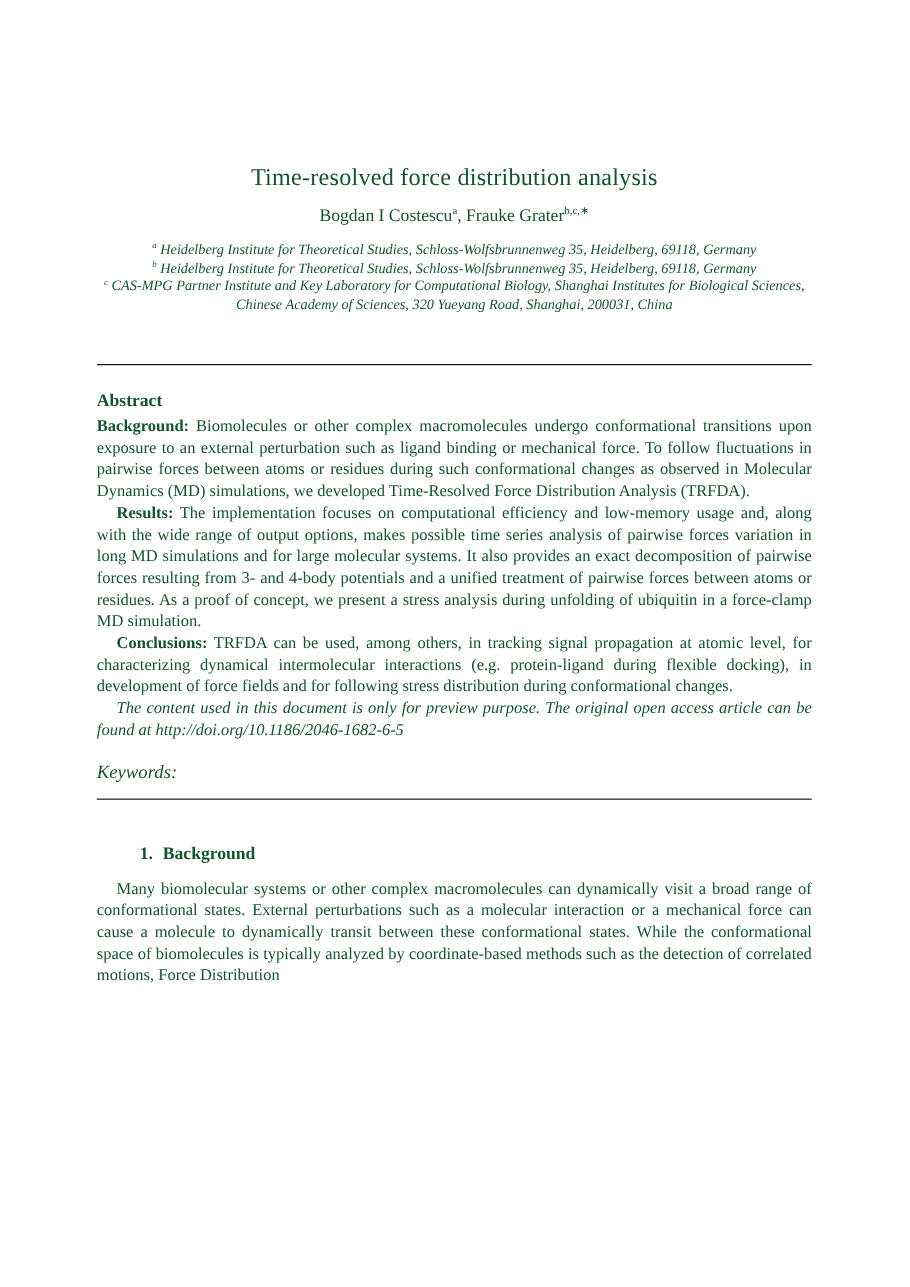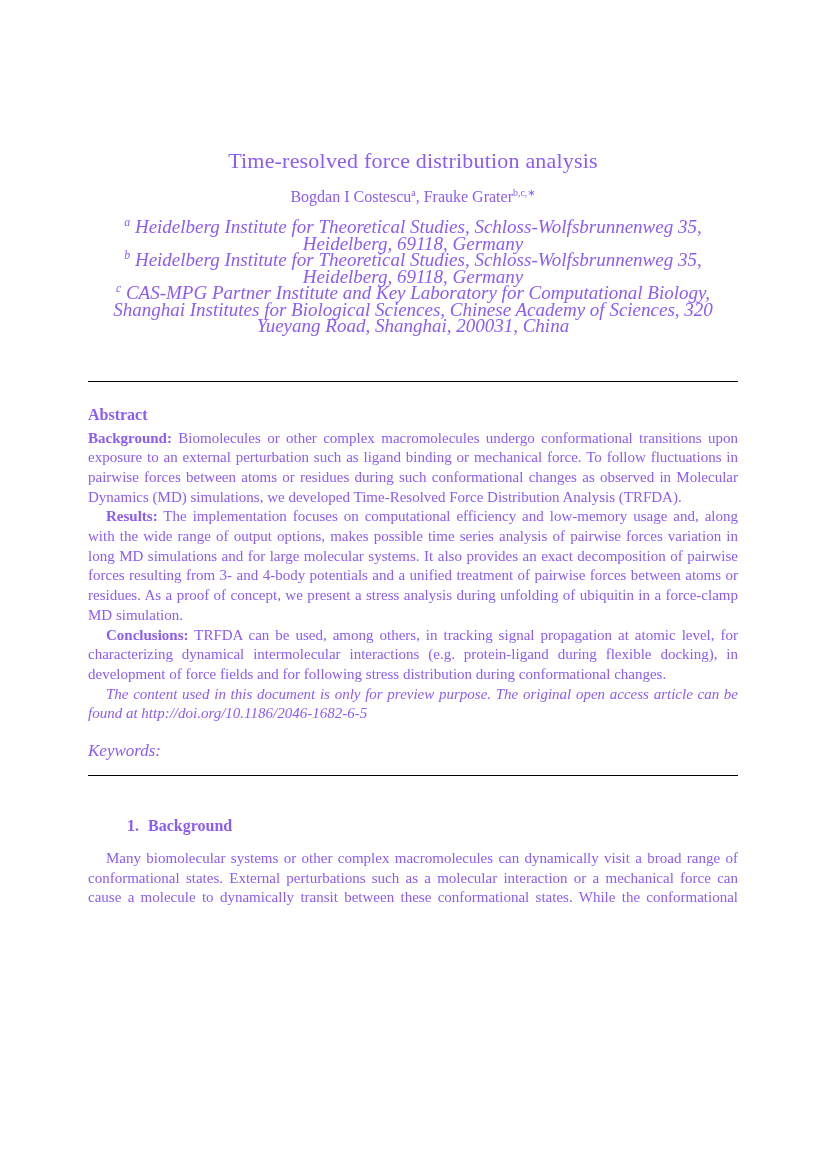--- a/index.html
+++ b/index.html
@@ -1,21 +1,21 @@
 <!DOCTYPE html>
 <html><head>
 <meta charset="utf-8">
 <style>
   html, body { margin: 0; padding: 0; background: #ffffff; }
   .page {
     position: relative;
     width: 827px;
     height: 906px;
     background: #ffffff;
-    color: #8b5cf6;
+    color: #14532d;
     font-family: "Liberation Serif", serif;
     overflow: hidden;
   }
   .content {
     position: absolute;
     left: 88px;
     top: 0;
     width: 650px;
   }
   .paper-title {
@@ -28,21 +28,21 @@
   .authors {
     margin-top: 14px;
     text-align: center;
     font-size: 16px;
   }
   sup { font-size: 0.62em; line-height: 0; }
   .affiliations {
     margin-top: 13px;
     text-align: center;
     font-style: italic;
-    font-size: 19px;
+    font-size: 13px;
     line-height: 16.5px;
   }
   .affiliation-line { display: block; }
   .rule-top {
     height: 0;
     border-top: 1.6px solid #000;
     margin-top: 46px;
   }
   .abstract-heading {
     margin-top: 24px;

